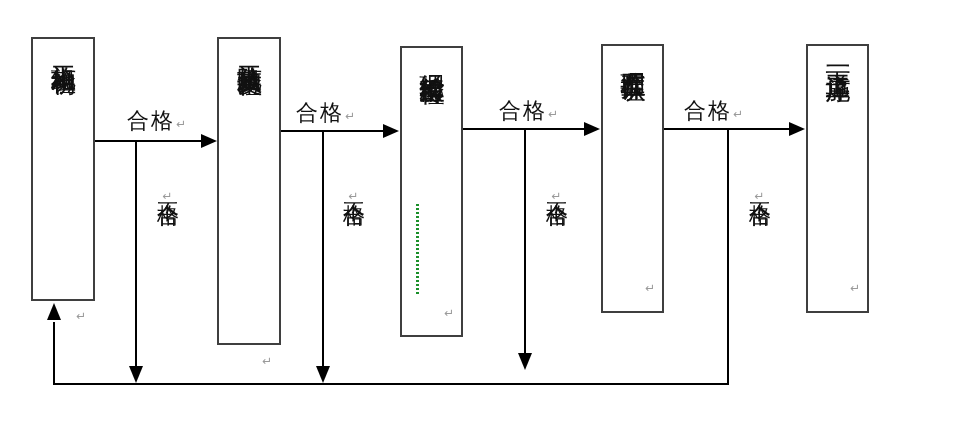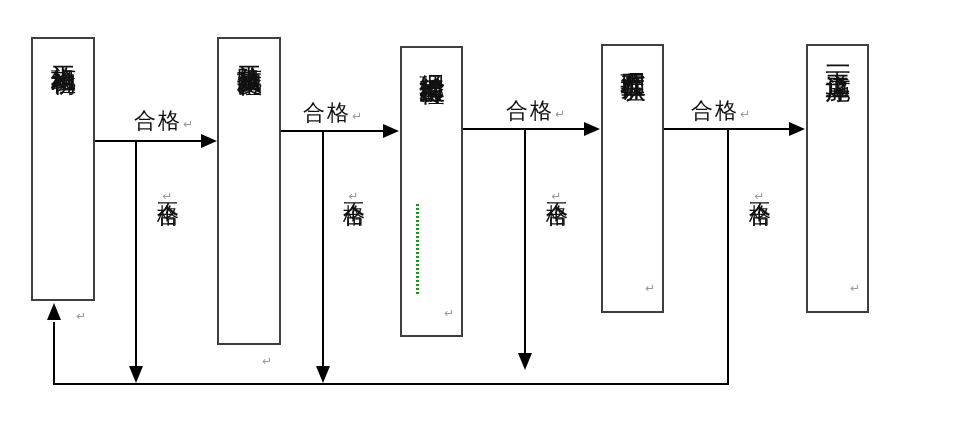--- a/index.html
+++ b/index.html
@@ -83,21 +83,20 @@
   }
 
   
   .pass-label {
     position: absolute;
     font-size: 22px;
     color: #111111;
     white-space: nowrap;
     letter-spacing: 2px;
     font-family: "DejaVu Sans", "Liberation Sans", sans-serif;
-    margin-left: 7px;
   }
   .fail-label {
     position: absolute;
     writing-mode: vertical-rl;
     text-orientation: upright;
     font-size: 22px;
     line-height: 1.45;
     letter-spacing: 1px;
     color: #111111;
     white-space: nowrap;

